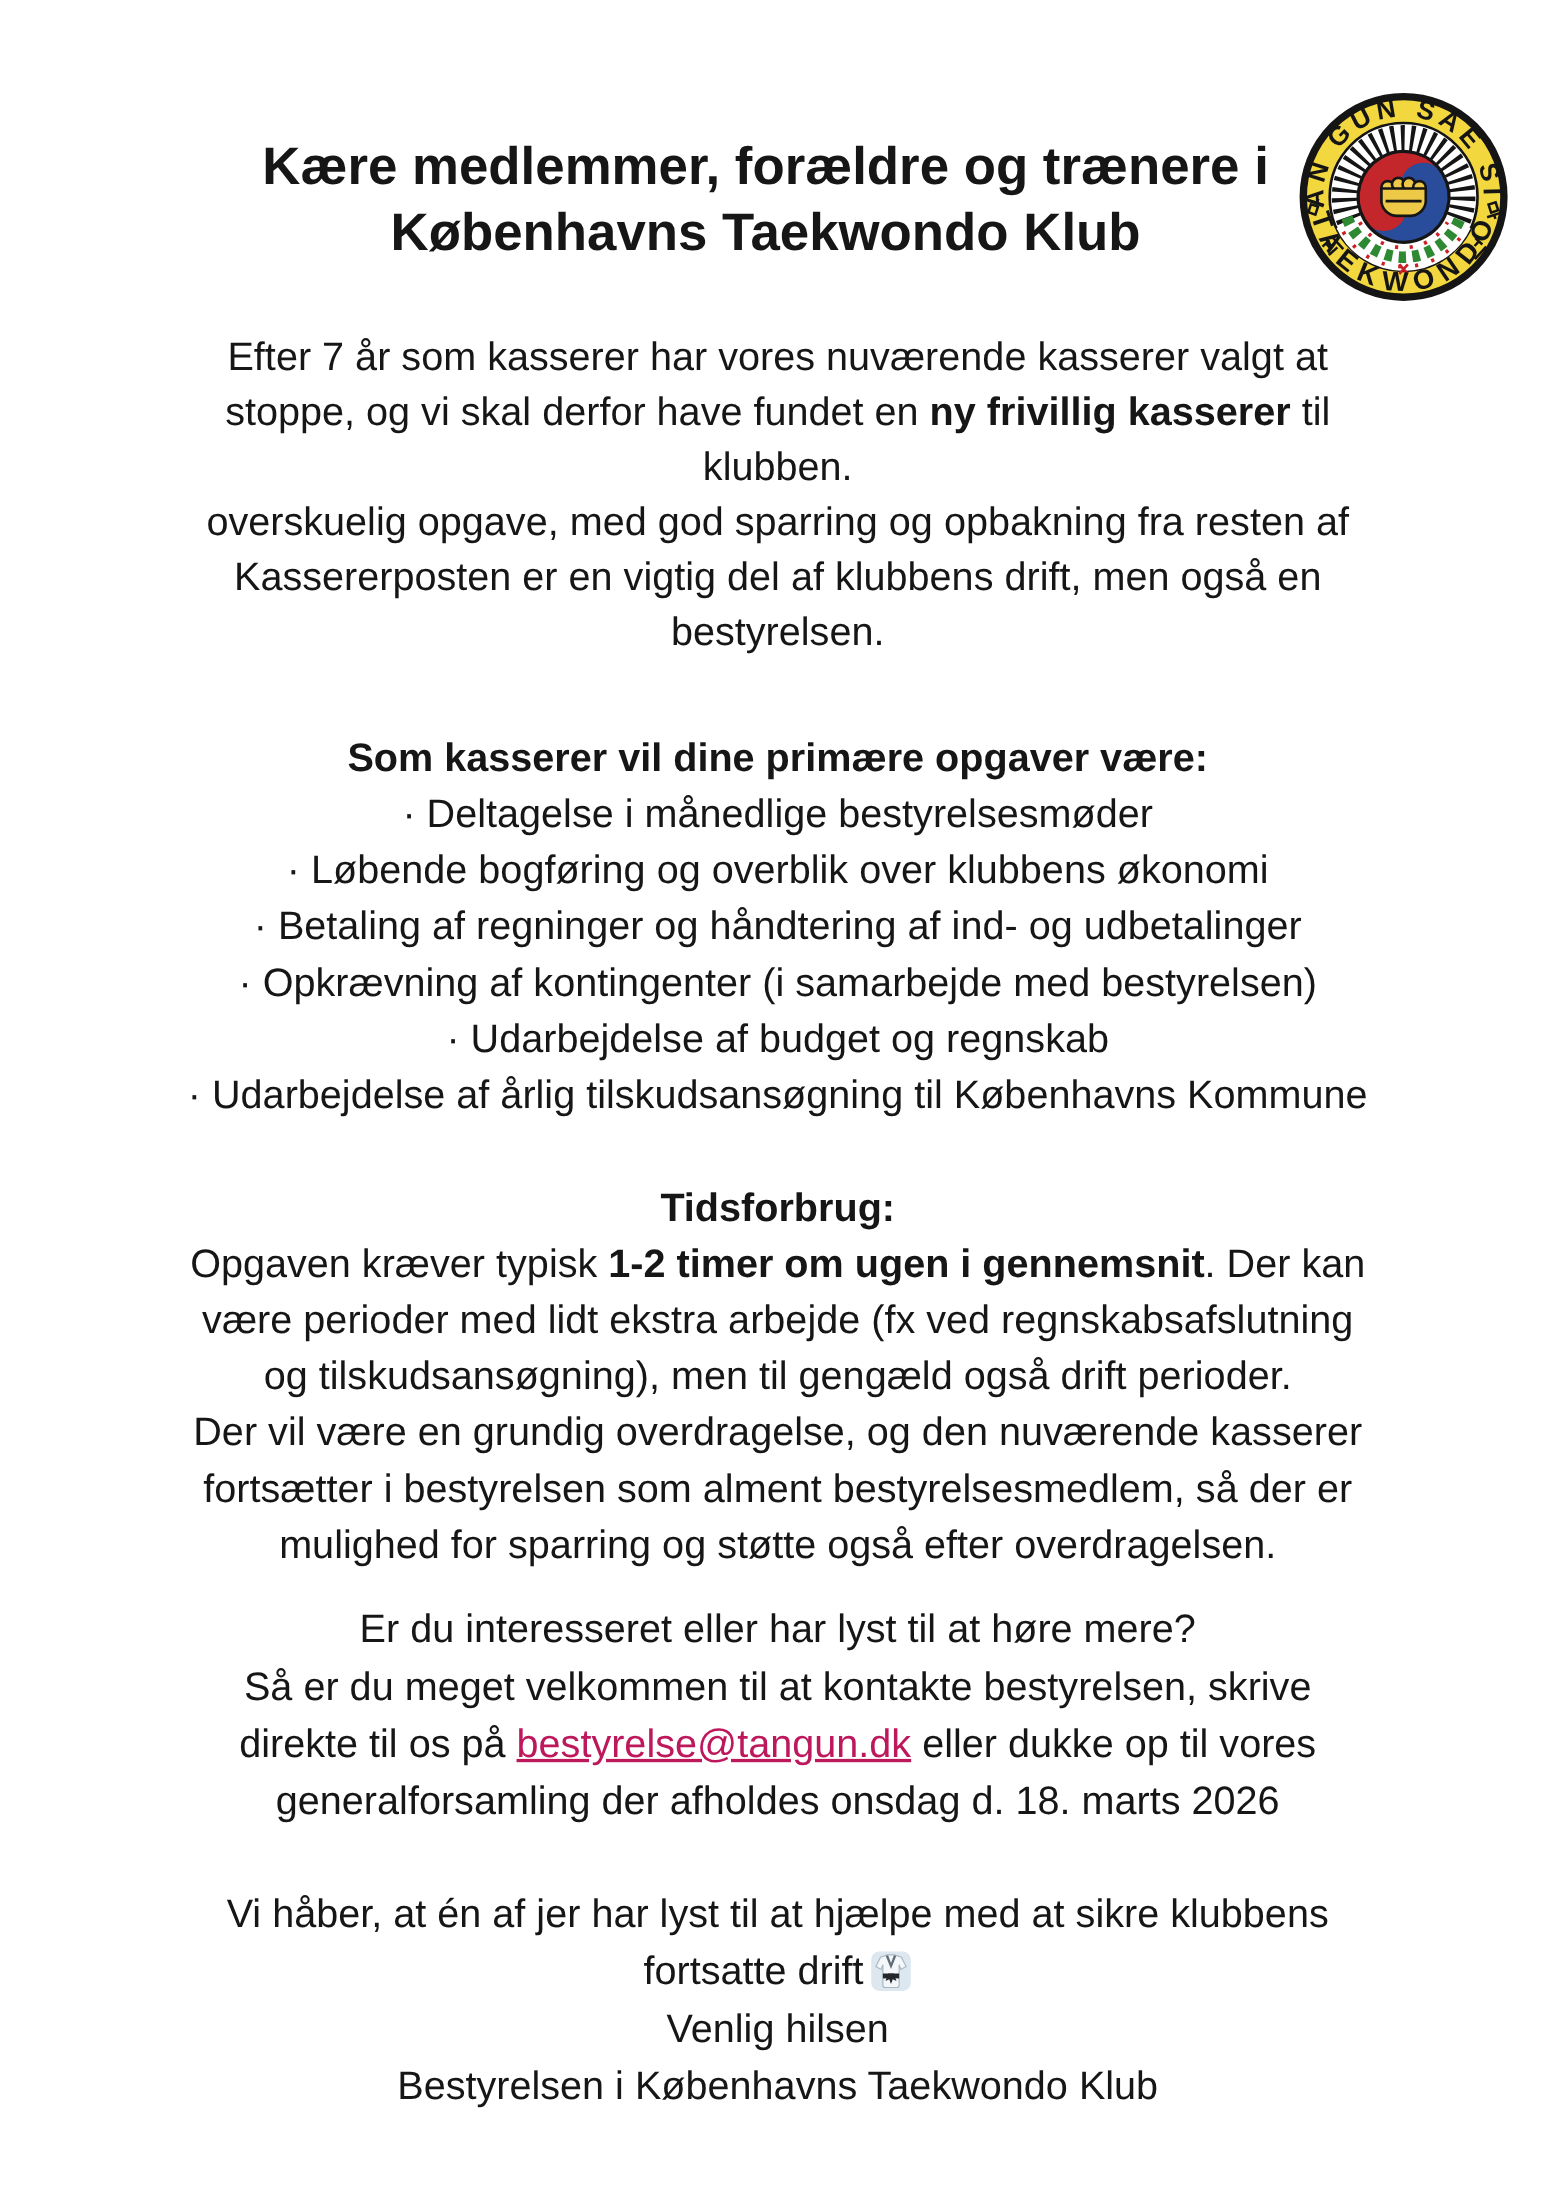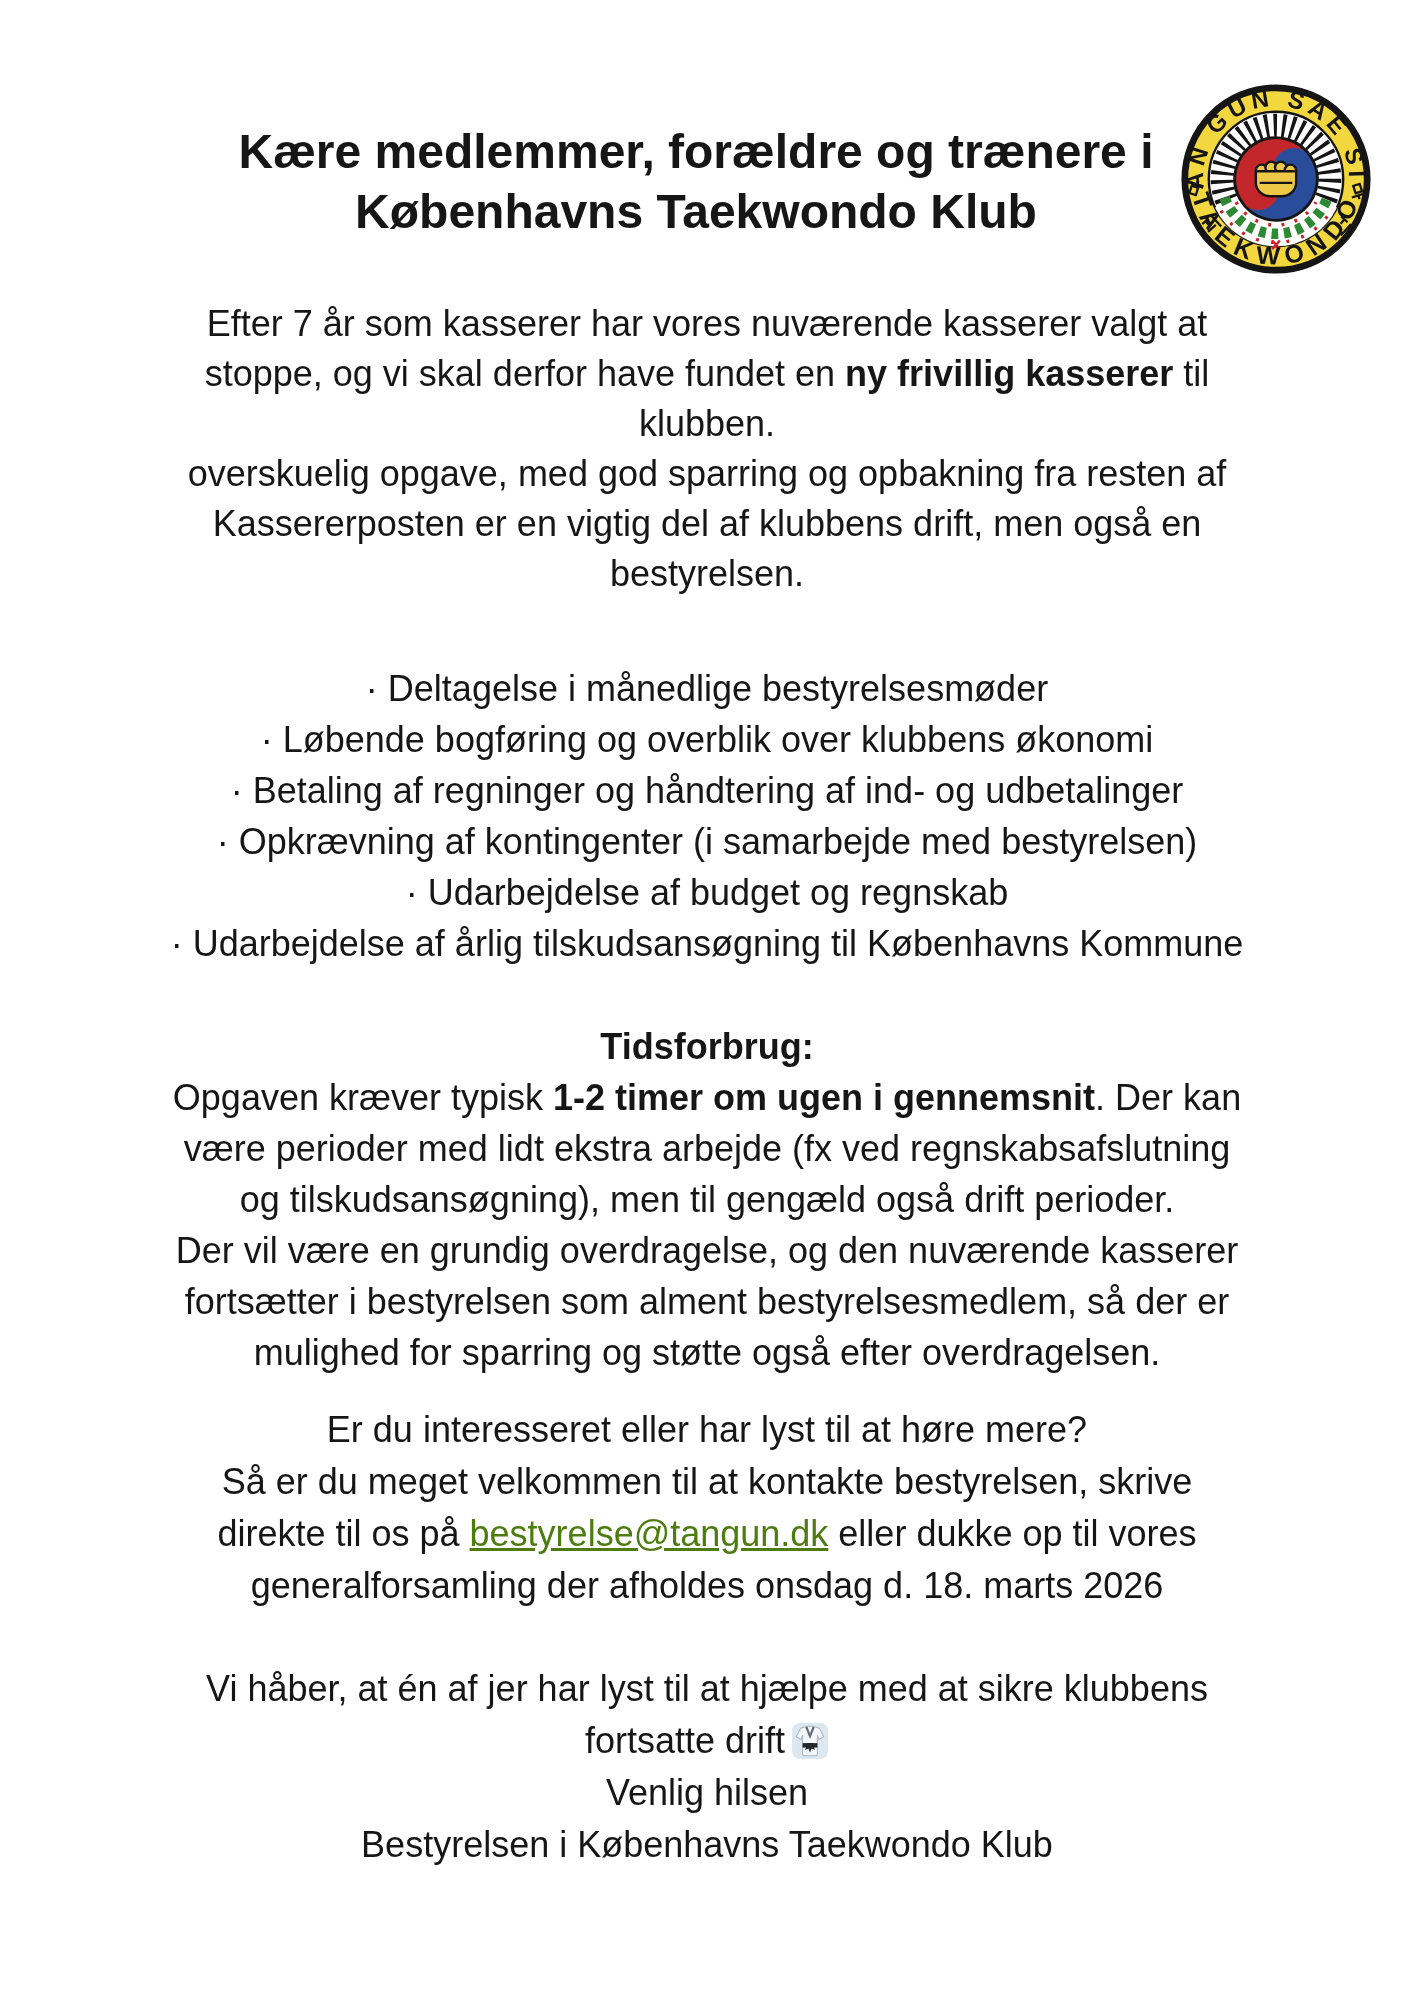--- a/index.html
+++ b/index.html
@@ -21,21 +21,21 @@
     font-size:48px;line-height:60px;font-weight:700;
   }
   .para{font-size:36px;line-height:50px;}
   .sec-intro{margin-top:57px;}
   .sec-tasks{margin-top:64px;line-height:51px;}
   .sec-time{margin-top:52px;line-height:51px;}
   .sec-contact{margin-top:26px;line-height:52px;}
   .sec-closing{margin-top:51px;line-height:52px;}
   .bold{font-weight:700;}
   .heading-line{font-weight:700;}
-  a.email-link{color:#4d7c0f;text-decoration:underline;cursor:pointer;}
+  a.email-link{color:#be185d;text-decoration:underline;cursor:pointer;}
   .logo-wrap{position:absolute;left:1180px;top:83px;width:192px;height:192px;}
   .gi-icon{vertical-align:-7px;margin-left:6px;}
 </style>
 </head>
 <body>
 
 <div class="page">
 
   <div class="logo-wrap">
     <svg width="192" height="192" viewBox="0 0 200 200">
@@ -107,20 +107,21 @@
     <div class="para sec-intro">
       <div>Efter 7 år som kasserer har vores nuværende kasserer valgt at</div>
       <div><span>stoppe, og vi skal derfor have fundet en </span><span class="bold">ny frivillig kasserer</span><span> til</span></div>
       <div>klubben.</div>
       <div>overskuelig opgave, med god sparring og opbakning fra resten af</div>
       <div>Kassererposten er en vigtig del af klubbens drift, men også en</div>
       <div>bestyrelsen.</div>
     </div>
 
     <div class="para sec-tasks">
+      <div class="heading-line">Som kasserer vil dine primære opgaver være:</div>
       <div>· Deltagelse i månedlige bestyrelsesmøder</div>
       <div>· Løbende bogføring og overblik over klubbens økonomi</div>
       <div>· Betaling af regninger og håndtering af ind- og udbetalinger</div>
       <div>· Opkrævning af kontingenter (i samarbejde med bestyrelsen)</div>
       <div>· Udarbejdelse af budget og regnskab</div>
       <div>· Udarbejdelse af årlig tilskudsansøgning til Københavns Kommune</div>
     </div>
 
     <div class="para sec-time">
       <div class="heading-line">Tidsforbrug:</div>

